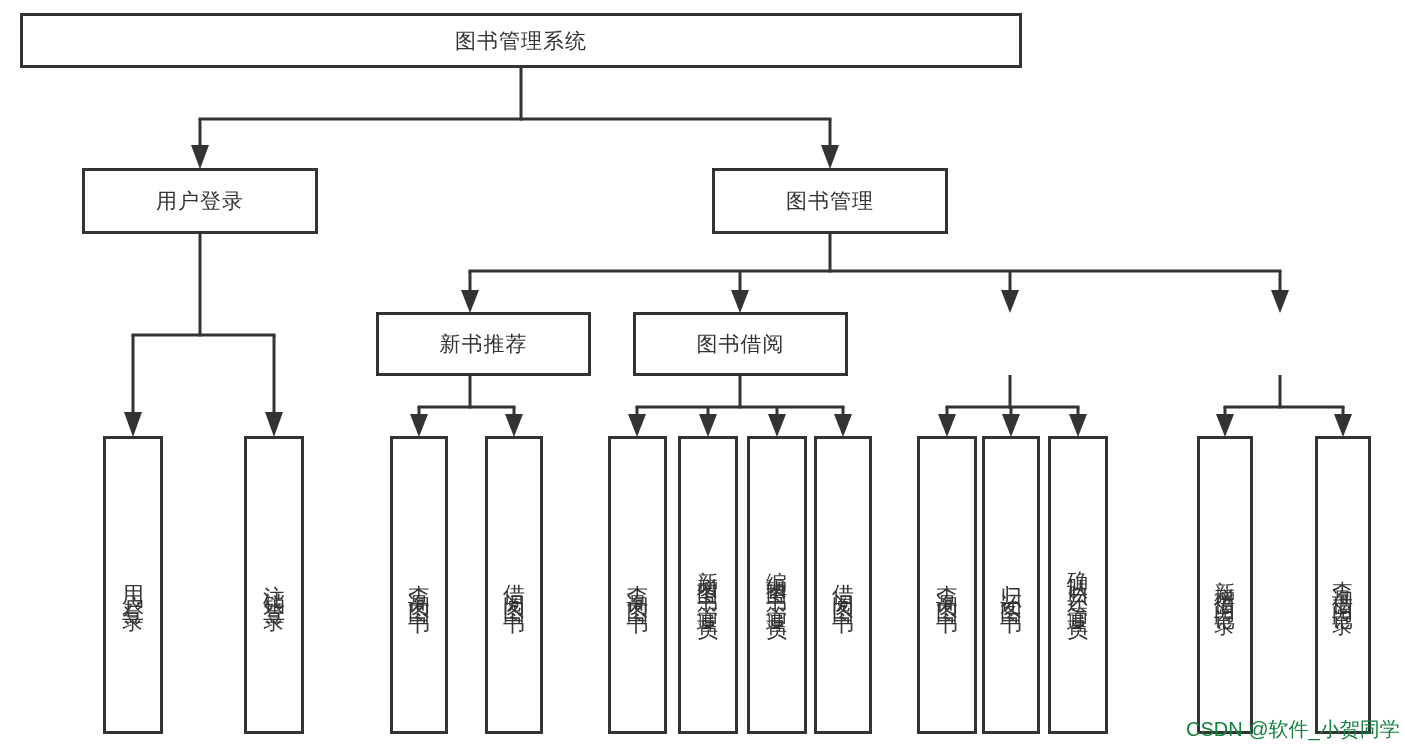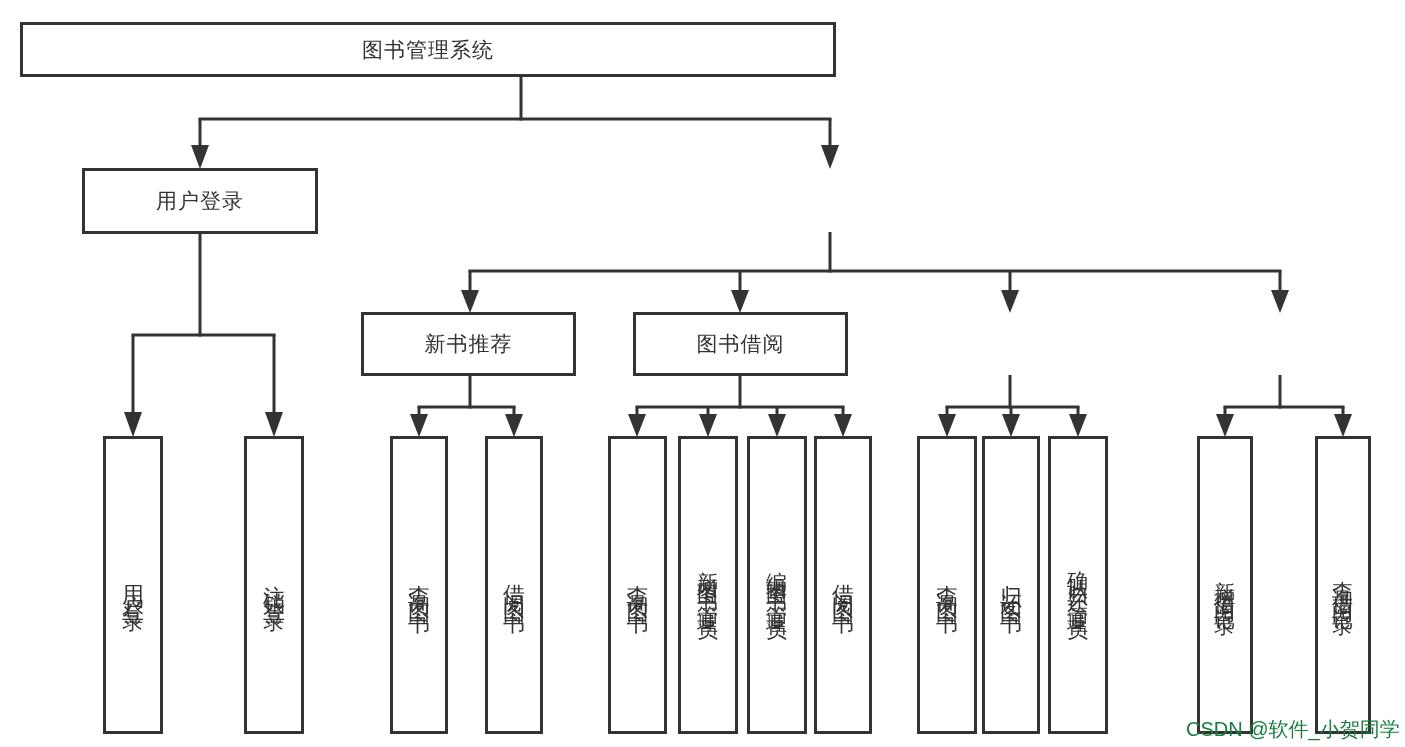--- a/index.html
+++ b/index.html
@@ -37,27 +37,27 @@
     white-space: nowrap;
   }
   .vtext-long {
     writing-mode: vertical-rl;
     font-size: 21px;
     letter-spacing: 7px;
     line-height: 1;
     white-space: nowrap;
   }
   
-  .n-root { left: 20px; top: 22px; width: 816px; height: 55px; }
+  .n-root { left: 20px; top: 13px; width: 1002px; height: 55px; }
   
   .n-login { left: 82px;  top: 168px; width: 236px; height: 66px; }
   .n-mgmt  { left: 712px; top: 168px; width: 236px; height: 66px; }
   
   .n-l3 { top: 312px; width: 215px; height: 64px; }
-  .n-recommend { left: 361px; }
+  .n-recommend { left: 376px; }
   .n-borrow    { left: 633px; }
   .n-current   { left: 903px; }
   .n-records   { left: 1173px; }
   
   .leaf { top: 436px; height: 298px; }
   .l-g1c0 { left: 103px;  width: 60px; }
   .l-g1c1 { left: 244px;  width: 60px; }
   .l-g2c0 { left: 390px;  width: 58px; }
   .l-g2c1 { left: 485px;  width: 58px; }
   .l-g3c0 { left: 608px;  width: 59px; }
@@ -157,20 +157,23 @@
     </g>
   </svg>
 
   <div class="box n-root">
     <span class="hlabel">图书管理系统</span>
   </div>
 
   <div class="box n-login">
     <span class="hlabel">用户登录</span>
   </div>
+  <div class="box n-mgmt">
+    <span class="hlabel">图书管理</span>
+  </div>
 
   <div class="box n-l3 n-recommend">
     <span class="hlabel">新书推荐</span>
   </div>
   <div class="box n-l3 n-borrow">
     <span class="hlabel">图书借阅</span>
   </div>
 
   <div class="box leaf l-g1c0">
     <span class="vtext">用户登录</span>

